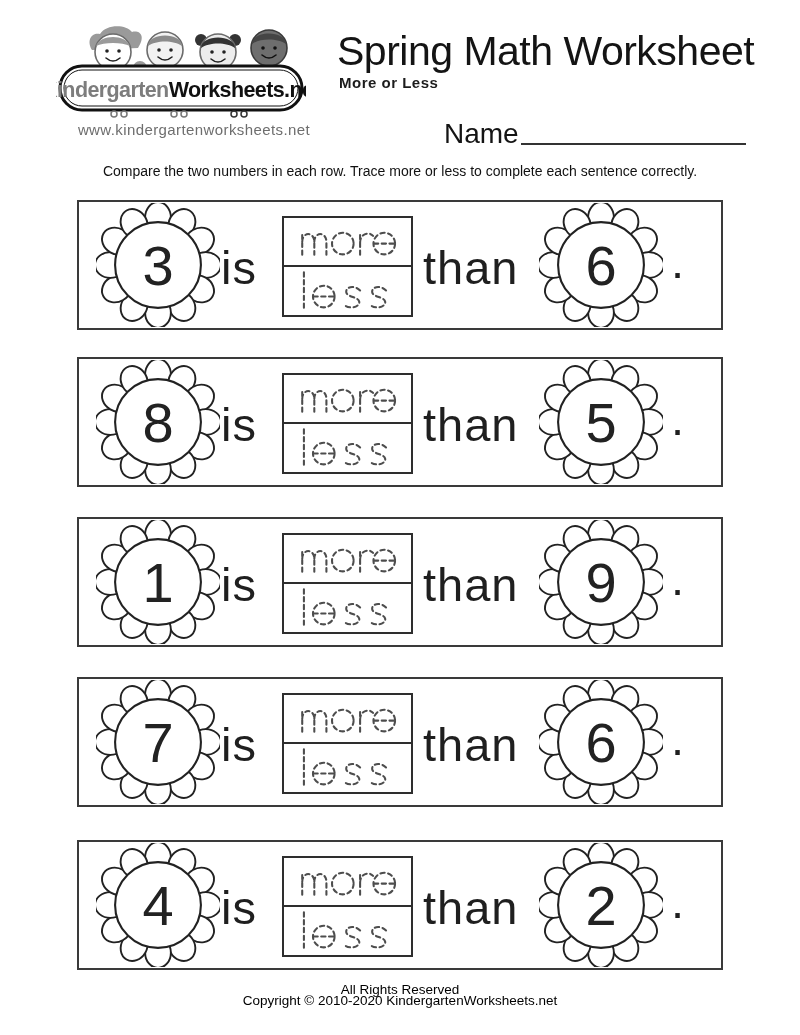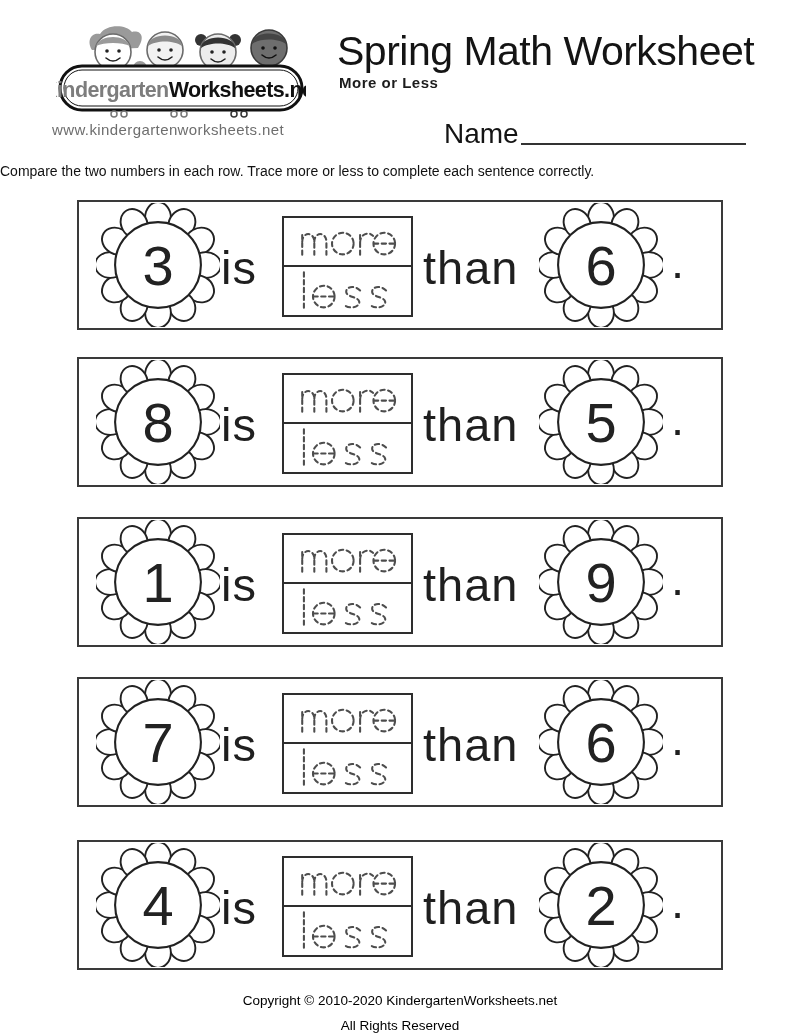--- a/index.html
+++ b/index.html
@@ -8,40 +8,40 @@
     background:#ffffff;
     position:relative;
     overflow:hidden;
     font-family:"Liberation Sans", sans-serif;
     color:#1a1a1a;
   }
   
   .logo-wrap{position:absolute;left:56px;top:18px;width:250px;height:102px;}
   .logo-url{
     position:absolute;left:52px;top:121px;width:258px;
-    text-align:left;font-size:15px;color:#6e6e6e;letter-spacing:.4px;
+    text-align:right;font-size:15px;color:#6e6e6e;letter-spacing:.4px;
   }
   .title{
     position:absolute;left:337px;top:28px;
     font-size:41px;font-weight:500;color:#141414;letter-spacing:-.5px;
     white-space:nowrap;
   }
   .subtitle{
     position:absolute;left:339px;top:74px;
     font-size:15px;font-weight:700;color:#1c1c1c;letter-spacing:.5px;
   }
   .name-row{
     position:absolute;left:444px;top:118px;width:302px;
     display:flex;align-items:center;
     font-size:28px;color:#141414;
   }
   .name-line{flex:1;border-bottom:2px solid #333;margin:0 0 4px 2px;height:24px;}
   .instructions{
     position:absolute;left:0;top:163px;width:800px;
-    text-align:left;font-size:14px;color:#111;
+    text-align:center;font-size:14px;color:#111;
   }
   
   .ws-row{
     position:absolute;left:77px;width:646px;height:130px;
     border:2px solid #3a3a3a;background:#fff;box-sizing:border-box;
   }
   .flower-wrap{position:absolute;width:124px;height:124px;top:1px;}
   .flower-wrap.left{left:17px;}
   .flower-wrap.right{left:460px;}
   .flower-svg{width:124px;height:124px;display:block;}
@@ -64,21 +64,21 @@
     height:48.5px;display:flex;align-items:center;justify-content:center;
     box-sizing:border-box;
   }
   .mlcell.top{border-bottom:2px solid #2e2e2e;}
   .trace{fill:none;stroke:#4d4d4d;stroke-width:2.4;stroke-dasharray:5 4;stroke-linecap:round;}
   .trace-more-svg{width:102px;height:38px;display:block;}
   .trace-less-svg{width:102px;height:45px;display:block;}
   
   .footer{position:absolute;left:0;width:800px;text-align:center;color:#000000;}
   .footer.l1{top:993px;font-size:13.5px;}
-  .footer.l2{top:982px;font-size:13.5px;margin-top:36px;}
+  .footer.l2{top:982px;font-size:13.5px;}
   
   .brand-gray{fill:#7d7d7d;}
   .brand-black{fill:#111;}
 </style>
 </head>
 <body>
 
 <div class="logo-wrap">
   <svg viewBox="0 0 250 104" width="250" height="104">
 

